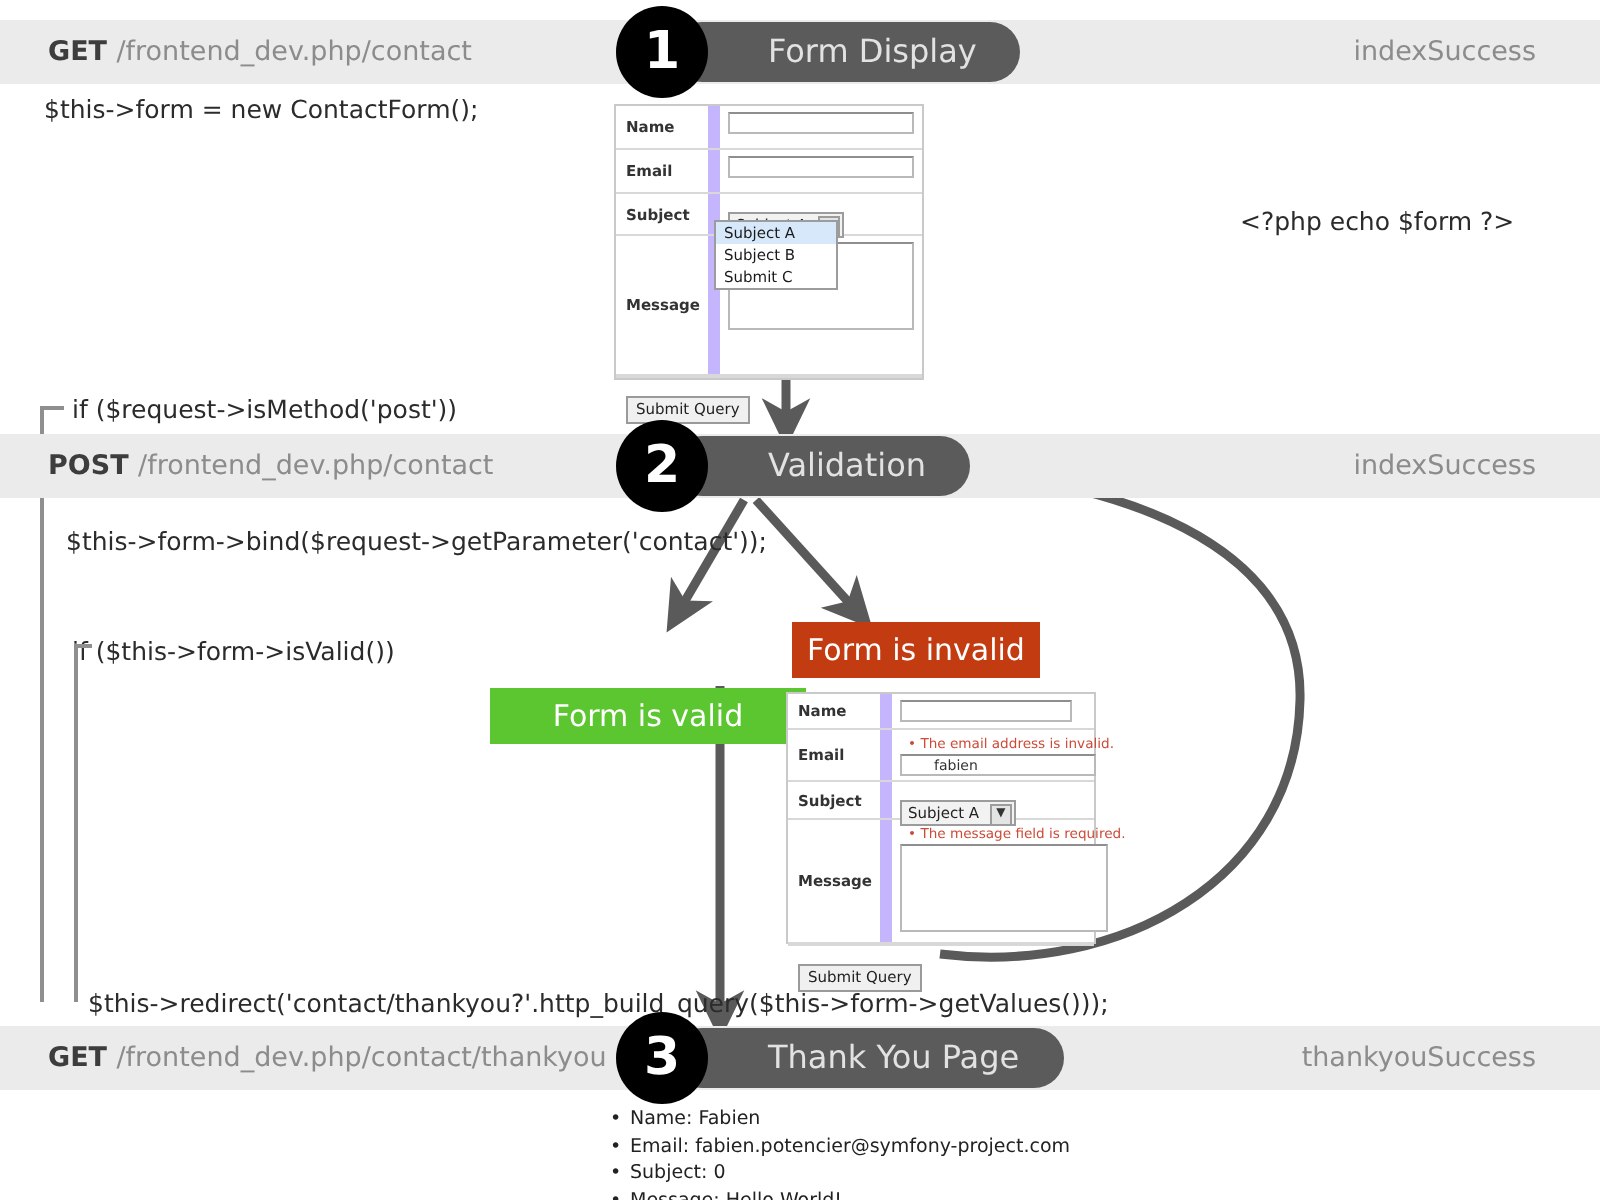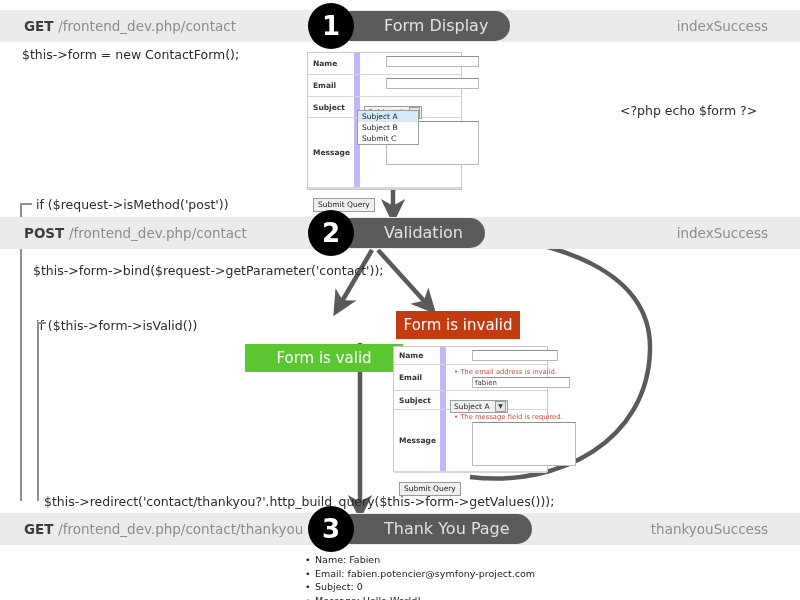--- a/index.html
+++ b/index.html
@@ -72,21 +72,21 @@
   .flabel{
     width:52px;flex:0 0 52px;
     border-right:6px solid #c4b5fd;
     font-size:7.5px;font-weight:bold;color:#333;
     display:flex;align-items:center;padding-left:5px;box-sizing:border-box;
   }
   .ffield{flex:1;padding:3px 4px;box-sizing:border-box;position:relative;}
   .inp{
     height:11px;border:1px solid #b9b9b9;border-top-color:#8e8e8e;
     background:#fff;box-sizing:border-box;display:block;
-    font-size:7px;color:#333;padding-left:2px;line-height:10px;margin-left:22px;
+    font-size:7px;color:#333;padding-left:16px;line-height:10px;
   }
   .ta{height:44px;}
   .selwrap{
     display:inline-block;border:1px solid #9c9c9c;background:#f2f2f2;
     font-size:7.5px;color:#222;padding:0 1px 0 3px;line-height:11px;
     height:13px;box-sizing:border-box;white-space:nowrap;
   }
   .selarrow{
     display:inline-block;border:1px solid #9c9c9c;background:#e4e4e4;
     width:9px;height:9px;line-height:8px;text-align:center;font-size:6px;

